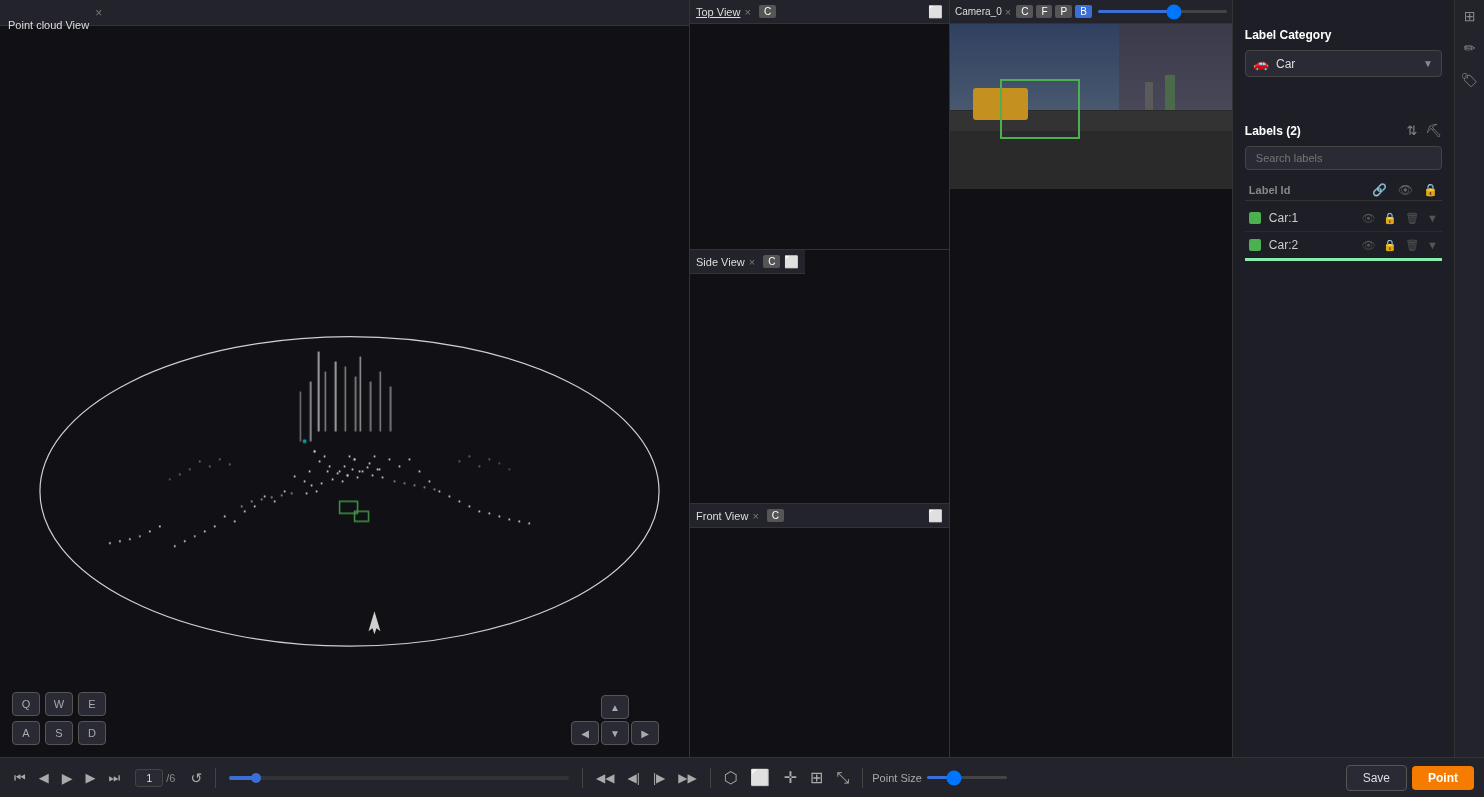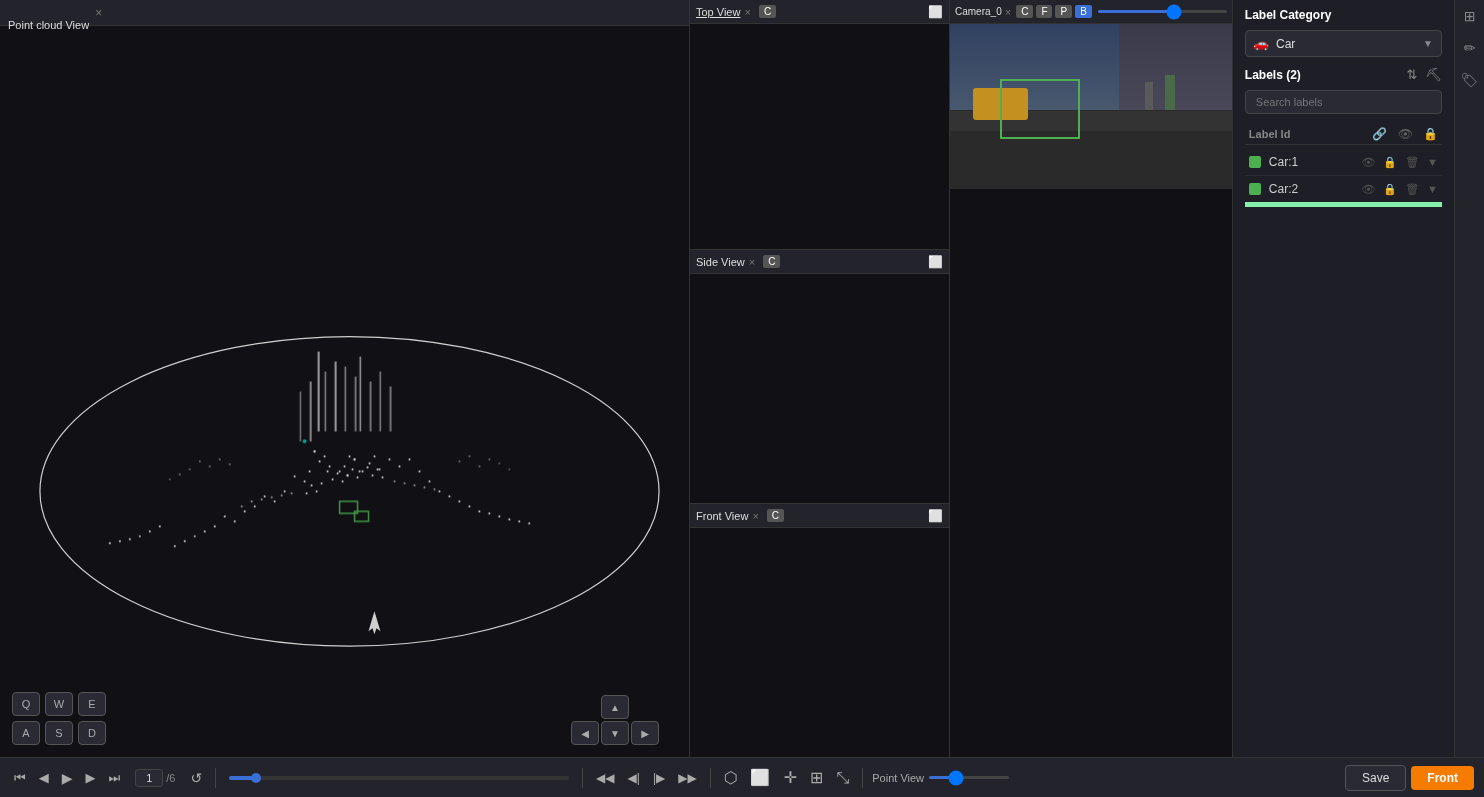--- a/index.html
+++ b/index.html
@@ -177,21 +177,21 @@
       <div style="flex:0 0 250px; background:#111115; border-bottom:1px solid #333; display:flex; flex-direction:column;">
         <div style="display:flex; align-items:center; padding:2px 6px; background:#23232b; border-bottom:1px solid #333; height:24px; gap:4px;">
           <span style="font-size:11px; color:#ddd;text-decoration:underline;">Top View</span>
           <span style="font-size:11px; color:#777; cursor:pointer;">×</span>
           <div style="margin-left:4px; padding:1px 5px; background:#555; border-radius:2px; font-size:10px; color:#fff;">C</div>
           <button style="margin-left:auto; background:none; border:none; color:#888; cursor:pointer; font-size:12px;">⬜</button>
         </div>
         <div style="flex:1; background:#111115;"></div>
       </div>
 
-      <div style="flex:1; background:#111115; border-bottom:1px solid #333; display:flex; flex-direction:column;">
+      <div style="flex:1; background:#111115; border-bottom:1px solid #333; display:flex; flex-direction:row;">
         <div style="display:flex; align-items:center; padding:2px 6px; background:#23232b; border-bottom:1px solid #333; height:24px; gap:4px;">
           <span style="font-size:11px; color:#ddd;">Side View</span>
           <span style="font-size:11px; color:#777; cursor:pointer;">×</span>
           <div style="margin-left:4px; padding:1px 5px; background:#555; border-radius:2px; font-size:10px; color:#fff;">C</div>
           <button style="margin-left:auto; background:none; border:none; color:#888; cursor:pointer; font-size:12px;">⬜</button>
         </div>
         <div style="flex:1; background:#111115;"></div>
       </div>
 
       <div style="flex:1; background:#111115; display:flex; flex-direction:column;">
@@ -228,21 +228,21 @@
         <div style="position:absolute; border:2px solid #4caf50; left:50px; top:55px; width:80px; height:60px;"></div>
 
         <div style="position:absolute; bottom:48%; right:20%; width:10px; height:35px; background:#4a6a4a;"></div>
         <div style="position:absolute; bottom:48%; right:28%; width:8px; height:28px; background:#5a5a5a;"></div>
       </div>
       <div style="flex:1; background:#111115;"></div>
     </div>
 
     <div style="flex:1; display:flex;">
 
-      <div style="flex:1; background:#1e1e26; display:flex; flex-direction:column; padding:8px 12px; overflow:hidden;">
+      <div style="flex:1; background:#1e1e26; display:flex; flex-direction:column; padding:28px 12px; overflow:hidden;gap:36px;">
 
         <div style="margin-bottom:10px;">
           <div style="font-size:12px; color:#fff; font-weight:600; margin-bottom:8px;">Label Category</div>
           <div style="display:flex; align-items:center; background:#2a2a35; border:1px solid #444; border-radius:4px; padding:5px 8px; cursor:pointer;">
             <span style="color:#4a9; margin-right:6px; font-size:13px;">🚗</span>
             <span style="color:#ddd; font-size:12px; flex:1;">Car</span>
             <span style="color:#888; font-size:10px;">▼</span>
           </div>
         </div>
 
@@ -272,21 +272,21 @@
             <div style="width:12px; height:12px; background:#4caf50; border-radius:2px; margin-right:8px; flex-shrink:0;"></div>
             <span style="flex:1; color:#ccc; font-size:12px;">Car:1</span>
             <div style="display:flex; gap:8px; align-items:center;">
               <span style="color:#555; font-size:11px; cursor:pointer;">👁</span>
               <span style="color:#555; font-size:11px; cursor:pointer;">🔒</span>
               <span style="color:#555; font-size:11px; cursor:pointer;">🗑</span>
               <span style="color:#555; font-size:11px; cursor:pointer;">▼</span>
             </div>
           </div>
 
-          <div style="display:flex; align-items:center; padding:6px 4px; border-bottom:5px solid #86efac; cursor:pointer;">
+          <div style="display:flex; align-items:center; padding:6px 4px; border-bottom:3px solid #86efac; cursor:pointer;">
             <div style="width:12px; height:12px; background:#4caf50; border-radius:2px; margin-right:8px; flex-shrink:0;"></div>
             <span style="flex:1; color:#ccc; font-size:12px;">Car:2</span>
             <div style="display:flex; gap:8px; align-items:center;">
               <span style="color:#555; font-size:11px; cursor:pointer;">👁</span>
               <span style="color:#555; font-size:11px; cursor:pointer;">🔒</span>
               <span style="color:#555; font-size:11px; cursor:pointer;">🗑</span>
               <span style="color:#555; font-size:11px; cursor:pointer;">▼</span>
             </div>
           </div>
         </div>
@@ -332,22 +332,22 @@
     <div style="width:1px; height:20px; background:#444; margin:0 4px;"></div>
 
     <button style="background:none; border:none; color:#aaa; cursor:pointer; font-size:16px; padding:2px 4px;">⬡</button>
     <button style="background:none; border:none; color:#aaa; cursor:pointer; font-size:16px; padding:2px 4px;">⬜</button>
     <button style="background:none; border:none; color:#aaa; cursor:pointer; font-size:16px; padding:2px 4px;">✛</button>
     <button style="background:none; border:none; color:#aaa; cursor:pointer; font-size:16px; padding:2px 4px;">⊞</button>
     <button style="background:none; border:none; color:#aaa; cursor:pointer; font-size:16px; padding:2px 4px;">⤡</button>
 
     <div style="width:1px; height:20px; background:#444; margin:0 4px;"></div>
 
-    <span style="font-size:11px; color:#aaa; white-space:nowrap;">Point View</span>
+    <span style="font-size:11px; color:#aaa; white-space:nowrap;">Point Size</span>
     <input type="range" min="0" max="100" value="30" style="width: 80px; appearance: none; height: 3px; background: linear-gradient(to right, rgb(58, 111, 216) 30%, rgb(68, 68, 68) 30%); border-radius: 2px; outline: none; cursor: pointer;">
 
     <div style="flex:1;"></div>
 
     <button style="background:#2a2a35; border:1px solid #555; color:#ddd; padding:5px 16px; border-radius:4px; cursor:pointer; font-size:12px;">Save</button>
-    <button style="background:#f57c00; border:none; color:#fff; padding:5px 16px; border-radius:4px; cursor:pointer; font-size:12px; font-weight:600;">Front</button>
+    <button style="background:#f57c00; border:none; color:#fff; padding:5px 16px; border-radius:4px; cursor:pointer; font-size:12px; font-weight:600;">Point</button>
   </div>
 
 </div>
 
 </body></html>

